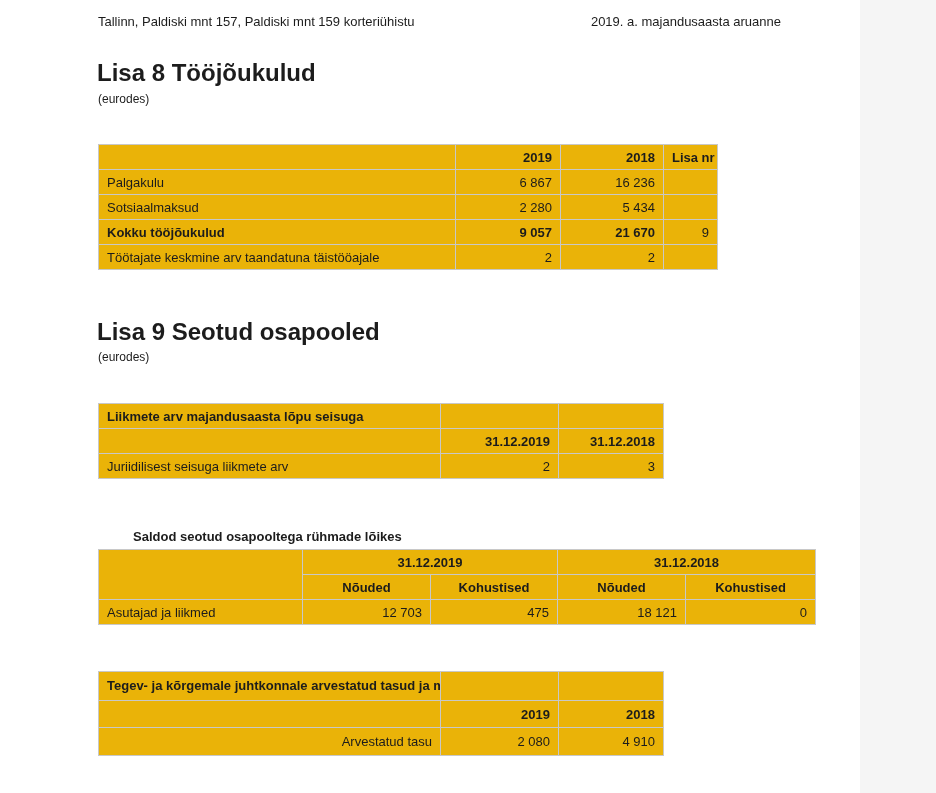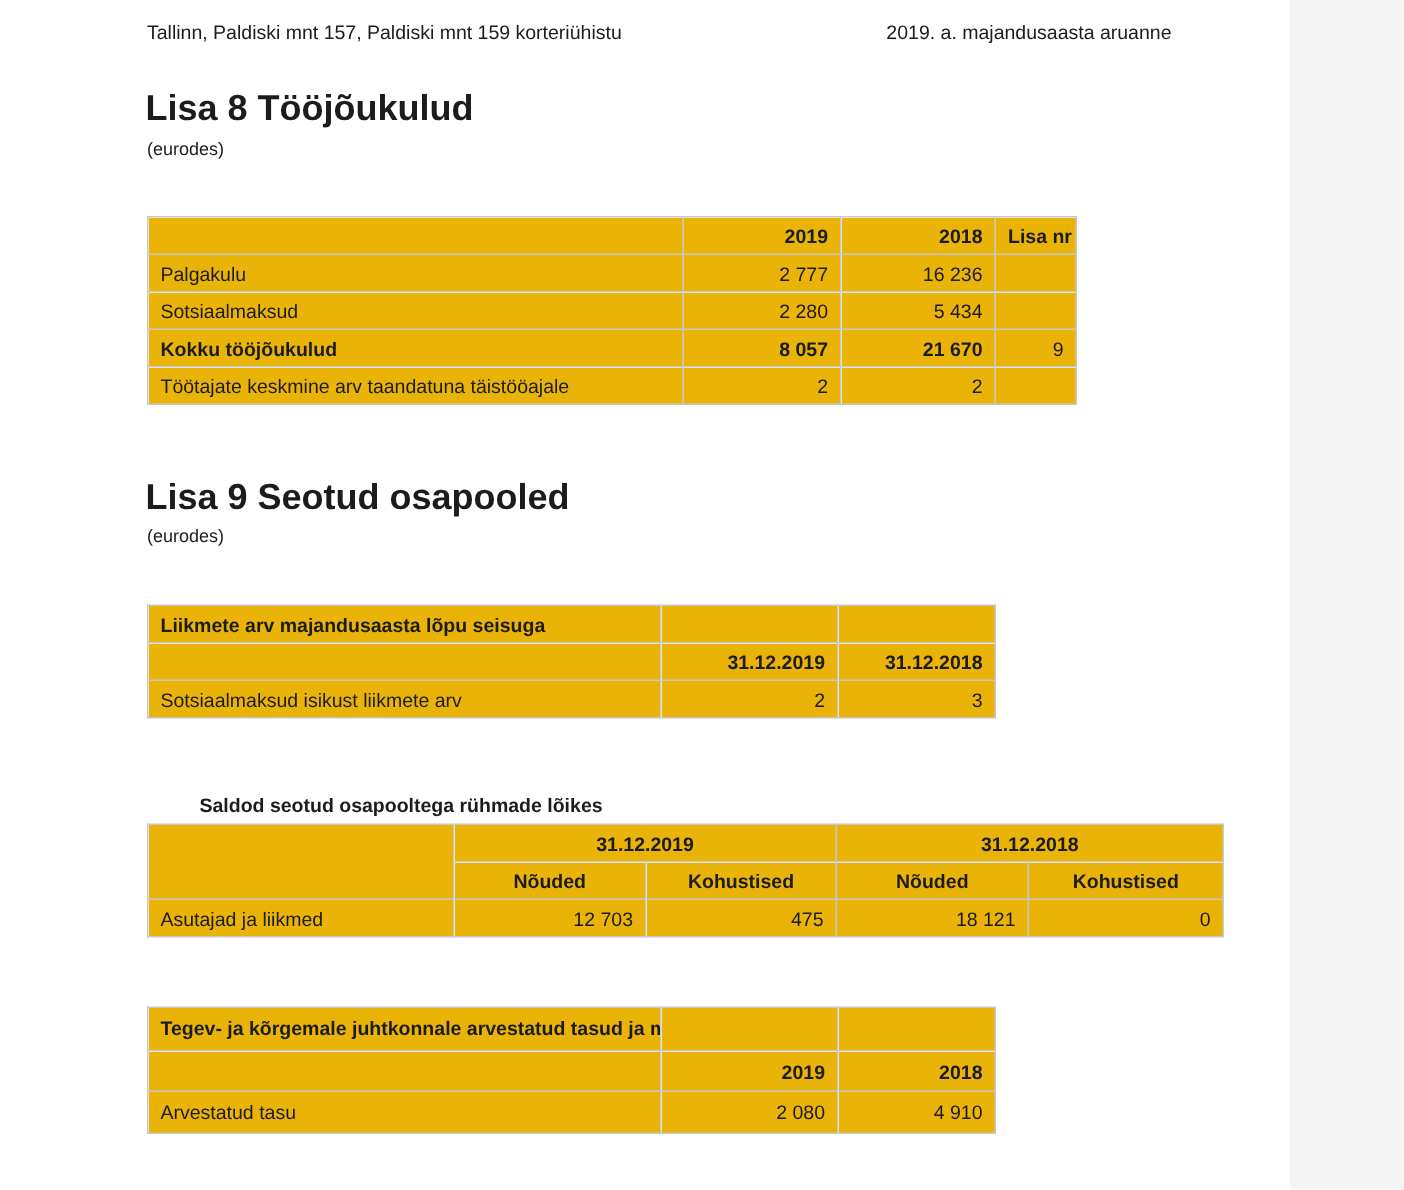--- a/index.html
+++ b/index.html
@@ -69,21 +69,21 @@
     line-height: 20px;
     font-weight: bold;
     height: 40px;
     padding-top: 2px; padding-bottom: 2px;
   }
   #tbl-lisa8   { left: 98px; top: 144px; width: 619px; }
   #tbl-members { left: 98px; top: 403px; width: 565px; }
   #tbl-saldod  { left: 98px; top: 549px; width: 717px; }
   #tbl-mgmt    { left: 98px; top: 671px; width: 565px; }
   #tbl-mgmt tr.hdr-row td { height: 27px; }
-  #tbl-mgmt tr.data-row td { height: 28px; }
+  #tbl-mgmt tr.data-row td { height: 28px; text-align: right; }
 </style>
 </head>
 <body>
 
 <div class="page">
 
   <div class="doc-header">
     <span>Tallinn, Paldiski mnt 157, Paldiski mnt 159 korteriühistu</span>
     <span>2019. a. majandusaasta aruanne</span>
   </div>
@@ -100,33 +100,33 @@
     </colgroup>
     <tbody>
       <tr class="hdr-row">
         <td class="gray"></td>
         <td class="gray num b">2019</td>
         <td class="gray num b">2018</td>
         <td class="gray ctr b">Lisa nr</td>
       </tr>
       <tr class="data-row">
         <td>Palgakulu</td>
-        <td class="num">2 777</td>
+        <td class="num">6 867</td>
         <td class="num">16 236</td>
         <td class="num"></td>
       </tr>
       <tr class="data-row">
         <td>Sotsiaalmaksud</td>
         <td class="num">2 280</td>
         <td class="num">5 434</td>
         <td class="num"></td>
       </tr>
       <tr class="data-row">
         <td class="b">Kokku tööjõukulud</td>
-        <td class="num b">8 057</td>
+        <td class="num b">9 057</td>
         <td class="num b">21 670</td>
         <td class="num">9</td>
       </tr>
       <tr class="data-row">
         <td>Töötajate keskmine arv taandatuna täistööajale</td>
         <td class="num">2</td>
         <td class="num">2</td>
         <td class="num"></td>
       </tr>
     </tbody>
@@ -146,21 +146,21 @@
         <td class="b">Liikmete arv majandusaasta lõpu seisuga</td>
         <td></td>
         <td></td>
       </tr>
       <tr class="hdr-row">
         <td class="gray"></td>
         <td class="gray num b">31.12.2019</td>
         <td class="gray num b">31.12.2018</td>
       </tr>
       <tr class="data-row">
-        <td class="indent">Sotsiaalmaksud isikust liikmete arv</td>
+        <td class="indent">Juriidilisest seisuga liikmete arv</td>
         <td class="num">2</td>
         <td class="num">3</td>
       </tr>
     </tbody>
   </table>
 
   <div class="table-caption">Saldod seotud osapooltega rühmade lõikes</div>
 
   <table class="tbl" id="tbl-saldod">
     <colgroup>

